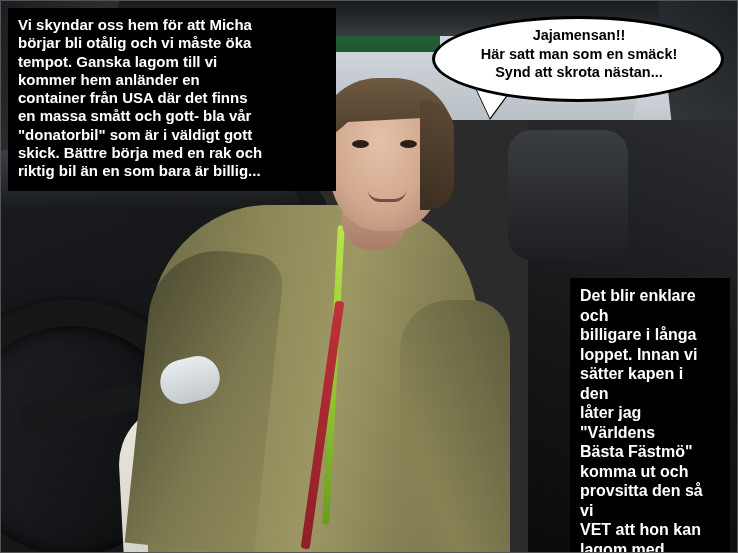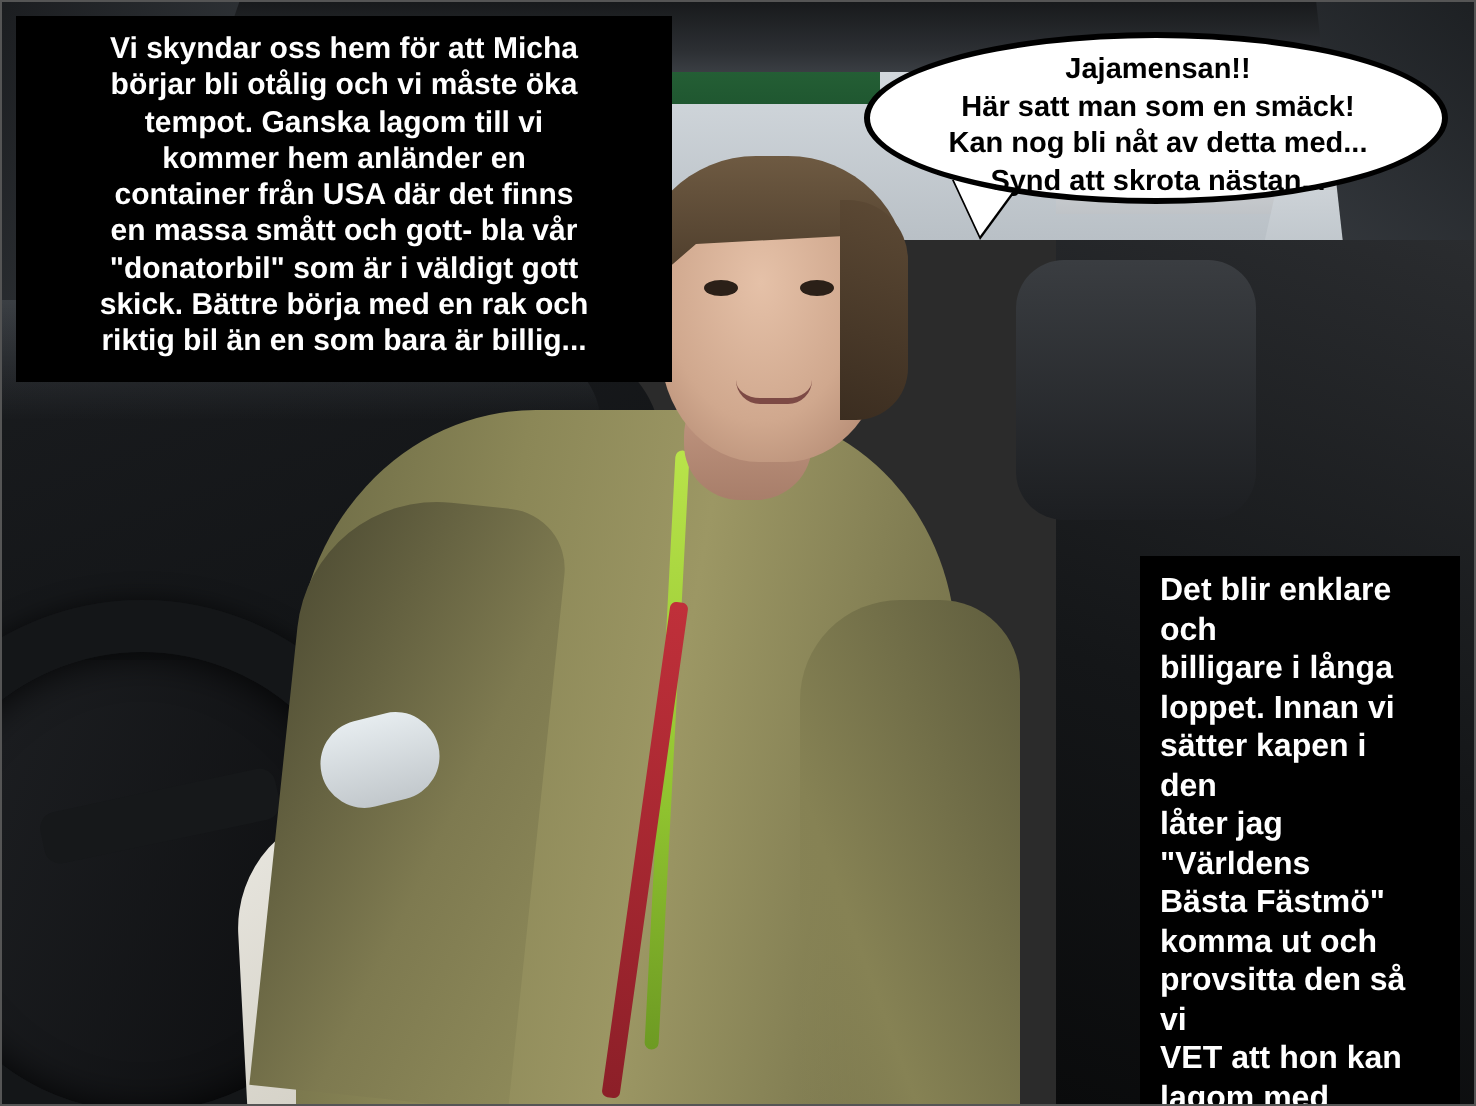--- a/index.html
+++ b/index.html
@@ -235,21 +235,20 @@
     color: #fff;
     font-weight: bold;
     line-height: 1.22;
     box-sizing: border-box;
   }
   #caption-top-left {
     left: 8px; top: 8px;
     width: 328px;
     padding: 8px 10px 10px 10px;
     font-size: 15px;
-    text-align: center;
   }
   #caption-right {
     right: 8px; top: 278px;
     width: 160px;
     padding: 8px 20px 10px 10px;
     font-size: 16px;
   }
 
   
   #speech-bubble {
@@ -360,19 +359,18 @@
     <span class="line">lagom med sittplats-</span>
     <span class="line">en innan vi bygger</span>
   </div>
 
   <div id="speech-bubble">
     <div class="tail"></div>
     <div class="bubble-body"></div>
     <div class="bubble-text">
       <span class="line">Jajamensan!!</span>
       <span class="line">Här satt man som en smäck!</span>
-      <span class="line">Kan nog bli nåt av detta med...</span>
       <span class="line">Synd att skrota nästan...</span>
     </div>
   </div>
 
   <div class="frame"></div>
 </div>
 
 </body></html>

